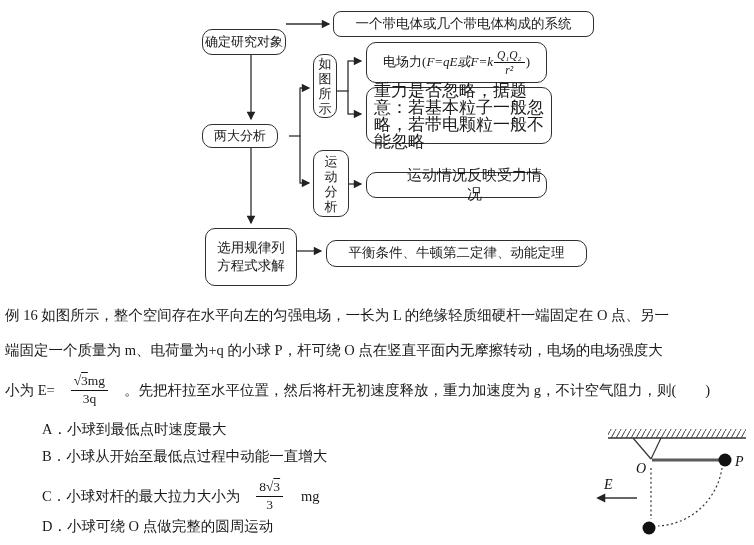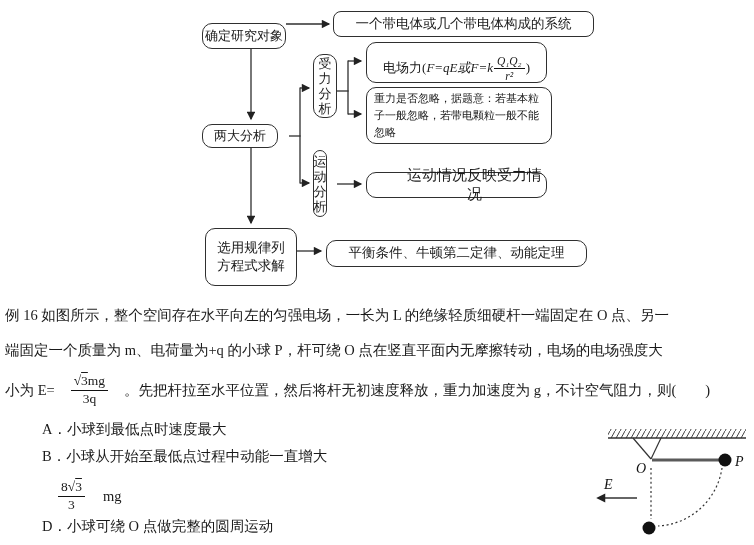--- a/index.html
+++ b/index.html
@@ -51,53 +51,53 @@
     <line x1="337" y1="91" x2="348.6" y2="91"></line>
     <line x1="348" y1="60.5" x2="348" y2="114.5"></line>
     <line x1="348" y1="61" x2="361" y2="61" marker-end="url(#arrow)"></line>
     <line x1="348" y1="114" x2="361" y2="114" marker-end="url(#arrow)"></line>
     <line x1="337" y1="184" x2="361" y2="184" marker-end="url(#arrow)"></line>
     <line x1="251" y1="148" x2="251" y2="223" marker-end="url(#arrow)"></line>
     <line x1="297" y1="251" x2="321" y2="251" marker-end="url(#arrow)"></line>
   </g>
 </svg>
 
-<div class="fbox" style="left:202px;top:23px;width:84px;height:26px;">
+<div class="fbox" style="left:202px;top:29px;width:84px;height:26px;">
   <span>确定研究对象</span>
 </div>
 
 <div class="fbox" style="left:333px;top:11px;width:261px;height:26px;font-size:13.5px;border-radius:8px;">
   <span>一个带电体或几个带电体构成的系统</span>
 </div>
 
 <div class="fbox" style="left:202px;top:124px;width:76px;height:24px;">
   <span>两大分析</span>
 </div>
 
 <div class="fbox" style="left:313px;top:54px;width:24px;height:64px;">
-  <span class="vtext">受力分析</span>
+  <span class="vtext">如图所示</span>
 </div>
 
-<div class="fbox" style="left:366px;top:42px;width:181px;height:41px;align-items:flex-end;">
+<div class="fbox" style="left:366px;top:42px;width:181px;height:41px;">
   <span class="formula-row">
     <span>电场力(</span>
       <span class="it">F=qE或F=k</span>
     <span class="frac frac-sm it">
       <span class="num">Q₁Q₂</span>
       <span class="den">r²</span>
     </span>
     <span>)</span>
   </span>
 </div>
 
-<div class="fbox" style="left:366px;top:87px;width:186px;height:57px;padding:2px 7px;font-size:11px;line-height:17px;text-align:left;">
+<div class="fbox" style="left:366px;top:87px;width:186px;height:57px;padding:2px 7px;font-size:17px;line-height:17px;text-align:left;">
   <span>重力是否忽略，据题意：若基本粒子一般忽略，若带电颗粒一般不能忽略</span>
 </div>
 
-<div class="fbox" style="left:313px;top:150px;width:14px;height:67px;">
+<div class="fbox" style="left:313px;top:150px;width:36px;height:67px;">
   <span class="vtext">运动分析</span>
 </div>
 
 <div class="fbox" style="left:366px;top:172px;width:181px;height:26px;font-size:15px;padding-left:36px;">
   <span>运动情况反映受力情况</span>
 </div>
 
 <div class="fbox" style="left:205px;top:228px;width:92px;height:58px;">
   <span class="two-line">
     <span>选用规律列</span>
@@ -118,20 +118,21 @@
     <span class="num"><span>√</span><span class="ol">3</span><span>mg</span></span>
     <span class="den">3q</span>
   </span>
   <span>。先把杆拉至水平位置，然后将杆无初速度释放，重力加速度为 g，不计空气阻力，则(　　)</span>
 </div>
 
 <div class="opt" style="top:420px;">A．小球到最低点时速度最大</div>
 <div class="opt" style="top:447px;">B．小球从开始至最低点过程中动能一直增大</div>
 
 <div class="mathrow" style="left:42px;top:475px;height:42px;">
+  <span>C．小球对杆的最大拉力大小为</span>
   <span class="frac">
     <span class="num"><span>8</span><span>√</span><span class="ol">3</span></span>
     <span class="den">3</span>
   </span>
   <span style="margin-left:2px;">mg</span>
 </div>
 
 <div class="opt" style="top:517px;">D．小球可绕 O 点做完整的圆周运动</div>
 
 <svg style="left:580px;top:422px;" width="174" height="123" viewBox="0 0 174 123">

